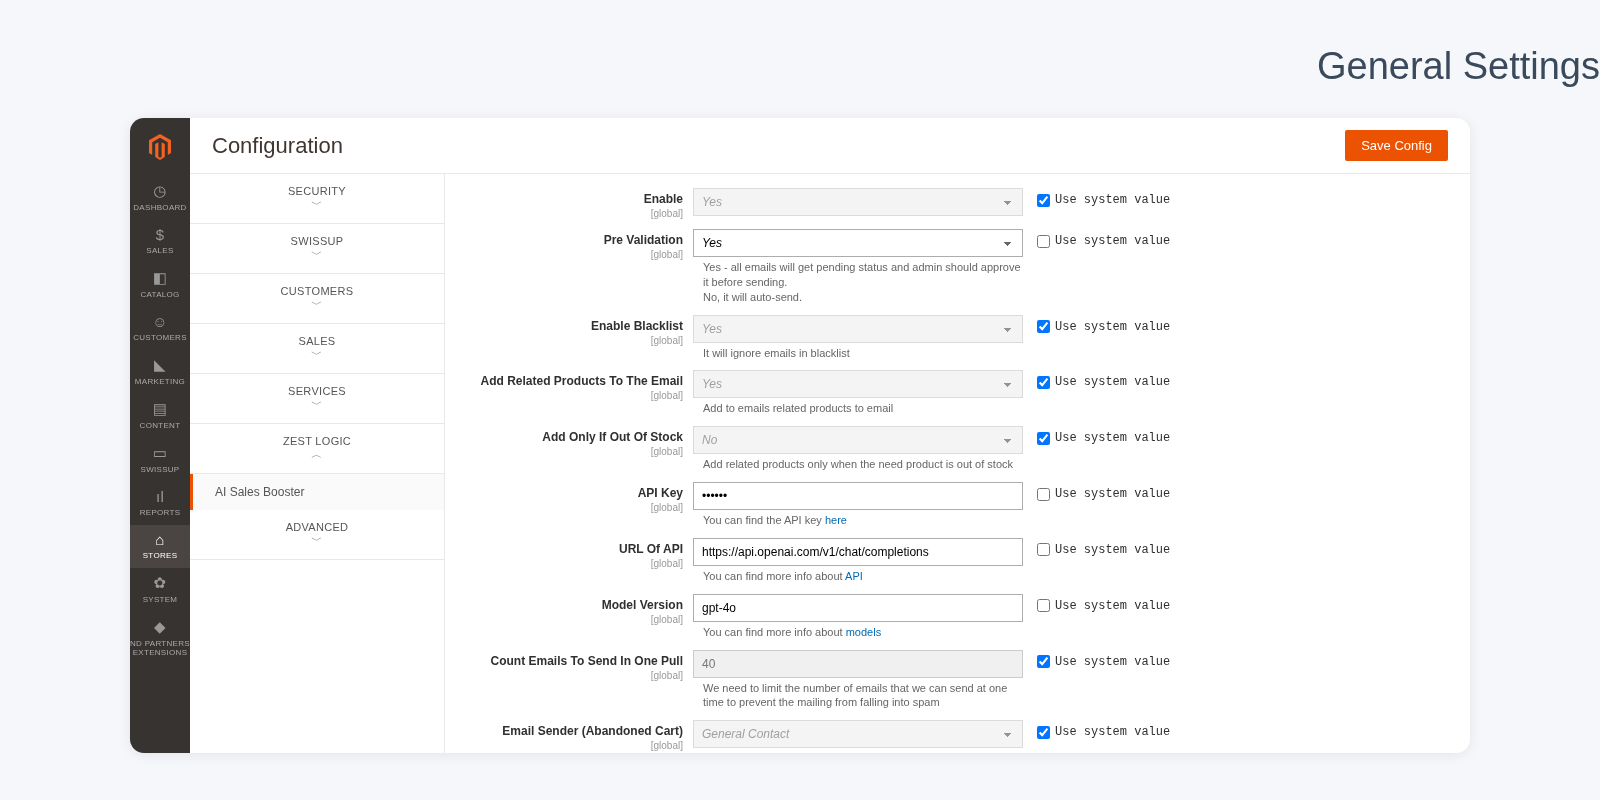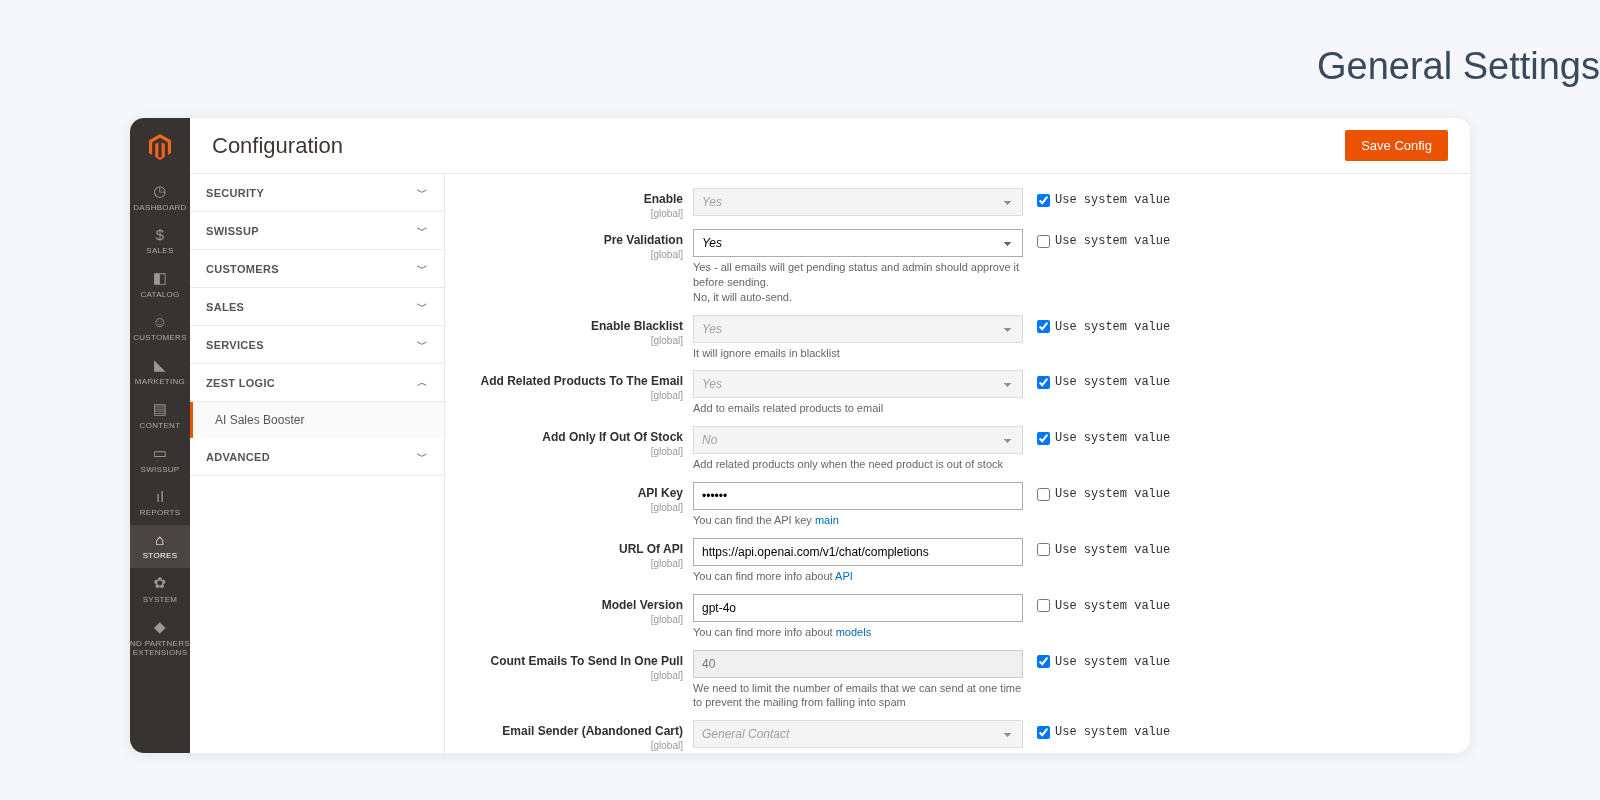--- a/index.html
+++ b/index.html
@@ -12,35 +12,35 @@
 .rail-item { width: 60px; text-align: center; padding: 6px 0 8px; color: #aaa; font-size: 8px; letter-spacing: .3px; cursor: pointer; }
 .rail-item.active { background: #4a4542; color: #fff; }
 .rail-icon { display: block; font-size: 15px; margin-bottom: 3px; color: #999; }
 .rail-item.active .rail-icon { color: #fff; }
 .content-col { flex: 1; display: flex; flex-direction: column; overflow: hidden; }
 .content-header { display: flex; align-items: center; justify-content: space-between; padding: 12px 22px; border-bottom: 1px solid #e8e8e8; }
 .content-header h1 { font-size: 22px; font-weight: 400; color: #41362f; }
 .save-btn { background: #eb5202; color: #ffffff; border: none; padding: 8px 16px; font-size: 13px; border-radius: 2px; cursor: pointer; }
 .body-row { flex: 1; display: flex; overflow: hidden; }
 .config-tree { width: 255px; border-right: 1px solid #e8e8e8; background: #fff; overflow-y: auto; }
-.tree-sec { border-bottom: 1px solid #e8e8e8; padding: 11px 16px; font-size: 11px; font-weight: 700; color: #555; text-transform: uppercase; display: flex; justify-content: space-between; align-items: center; cursor: pointer; letter-spacing: .3px; }
+.tree-sec { border-bottom: 1px solid #e8e8e8; padding: 11px 16px; font-size: 11px; font-weight: 400; color: #555; text-transform: uppercase; display: flex; justify-content: space-between; align-items: center; cursor: pointer; letter-spacing: .3px; flex-direction: column; }
 .tree-sec .chev { font-size: 11px; color: #888; }
 .tree-sub { padding: 11px 16px 11px 22px; font-size: 12px; color: #555; border-left: 3px solid #eb5202; background: #fafafa; cursor: pointer; }
 .form-area { flex: 1; overflow-y: auto; padding: 14px 24px 14px 8px; font-size: 12px; color: #303030; }
 .field-row { display: flex; align-items: flex-start; margin-bottom: 5px; }
 .field-label-col { width: 240px; text-align: right; padding: 4px 10px 0 0; }
 .field-label-col .lbl { font-size: 12px; font-weight: 700; color: #303030; line-height: 1.25; }
 .field-label-col .scope { font-size: 10px; color: #999; display: block; margin-top: 1px; }
 .field-ctrl-col { width: 330px; }
 .field-ctrl-col select, .field-ctrl-col input[type=text], .field-ctrl-col input[type=password] {
   width: 100%; height: 28px; border: 1px solid #adadad; padding: 0 8px; font-size: 12px; background: #fff;
 }
 .field-ctrl-col select { appearance: none; background-image: linear-gradient(45deg, transparent 50%, #666 50%), linear-gradient(135deg, #666 50%, transparent 50%); background-position: calc(100% - 14px) 12px, calc(100% - 10px) 12px; background-size: 4px 4px, 4px 4px; background-repeat: no-repeat; font-style: italic; }
 .field-ctrl-col select:disabled, .field-ctrl-col input:disabled { background-color: #f0f0f0; color: #777; border-color: #ccc; }
-.note { font-size: 11px; color: #666; margin-top: 3px; line-height: 1.35; }
+.note { font-size: 11px; color: #666; margin-top: 3px; line-height: 1.35; margin-left: 10px; }
 .note a { color: #006bb4; text-decoration: none; }
 .sys-col { padding: 5px 0 0 14px; display: flex; align-items: center; gap: 5px; white-space: nowrap; }
 .sys-col input[type=checkbox] { width: 13px; height: 13px; cursor: pointer; }
 .sys-col label { font-size: 12px; color: #303030; cursor: pointer; font-family: Liberation Mono, monospace; }
 .gap-block { margin-bottom: 10px; }
 </style>
 </head>
 <body>
 
 <div class="page-outer">
@@ -188,21 +188,21 @@
             </div>
           </div>
 
           <div class="field-row gap-block">
             <div class="field-label-col">
               <span class="lbl">API Key</span>
               <span class="scope">[global]</span>
             </div>
             <div class="field-ctrl-col">
               <input type="text" value="••••••" style="">
-              <div class="note"><span>You can find the API key </span><a href="#">main</a></div>
+              <div class="note"><span>You can find the API key </span><a href="#">here</a></div>
             </div>
             <div class="sys-col">
               <input type="checkbox" style="">
               <label>Use system value</label>
             </div>
           </div>
 
           <div class="field-row gap-block">
             <div class="field-label-col">
               <span class="lbl">URL Of API</span>

